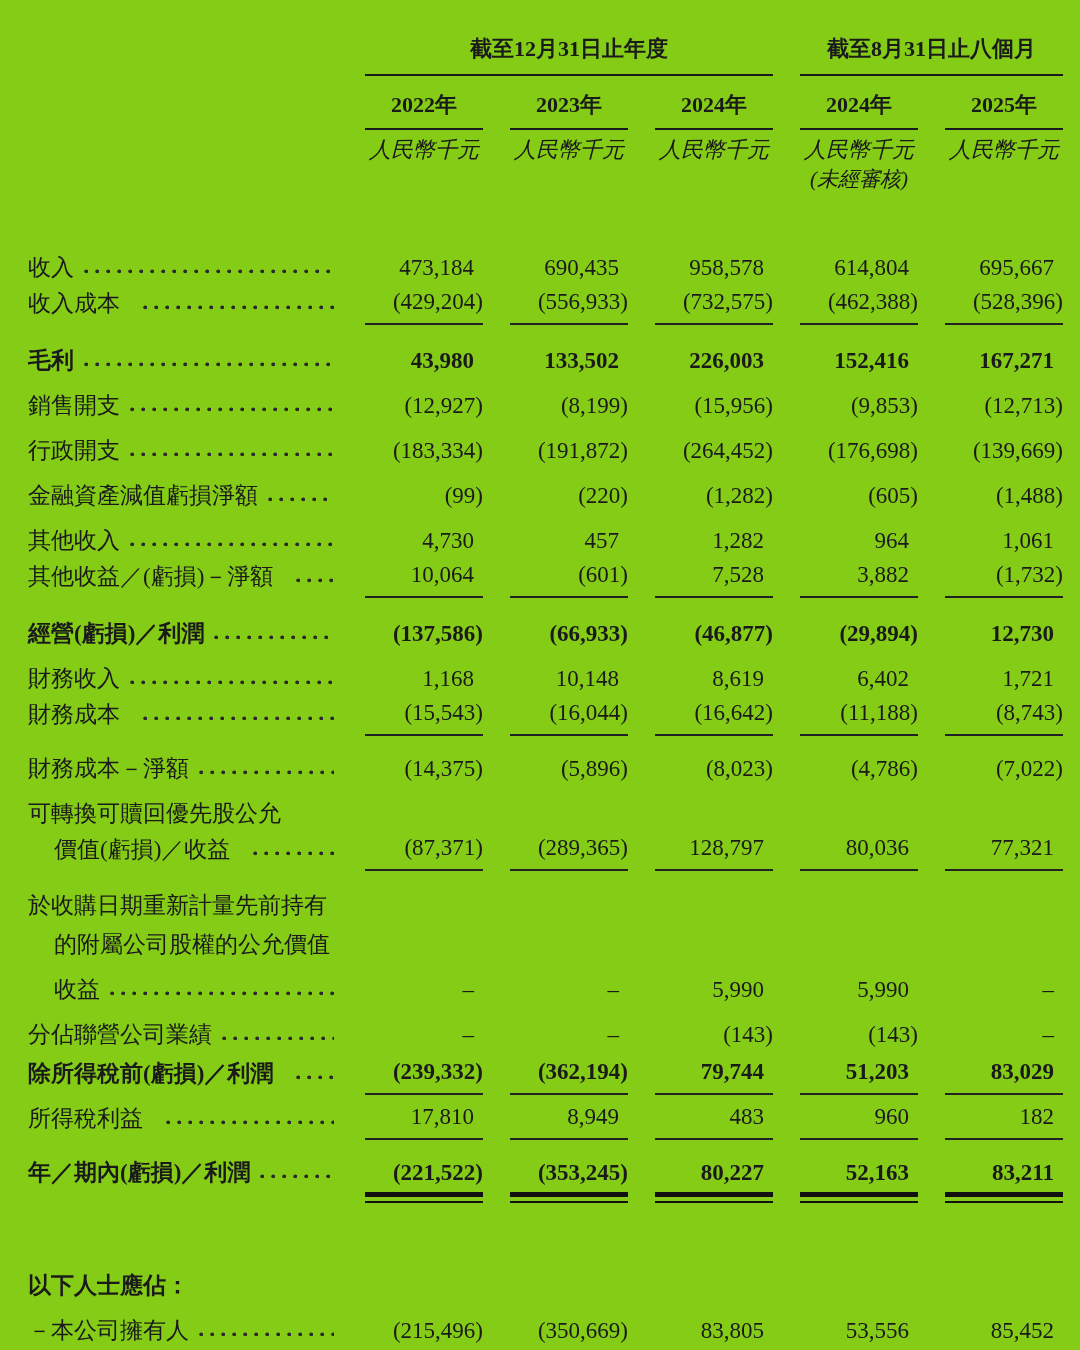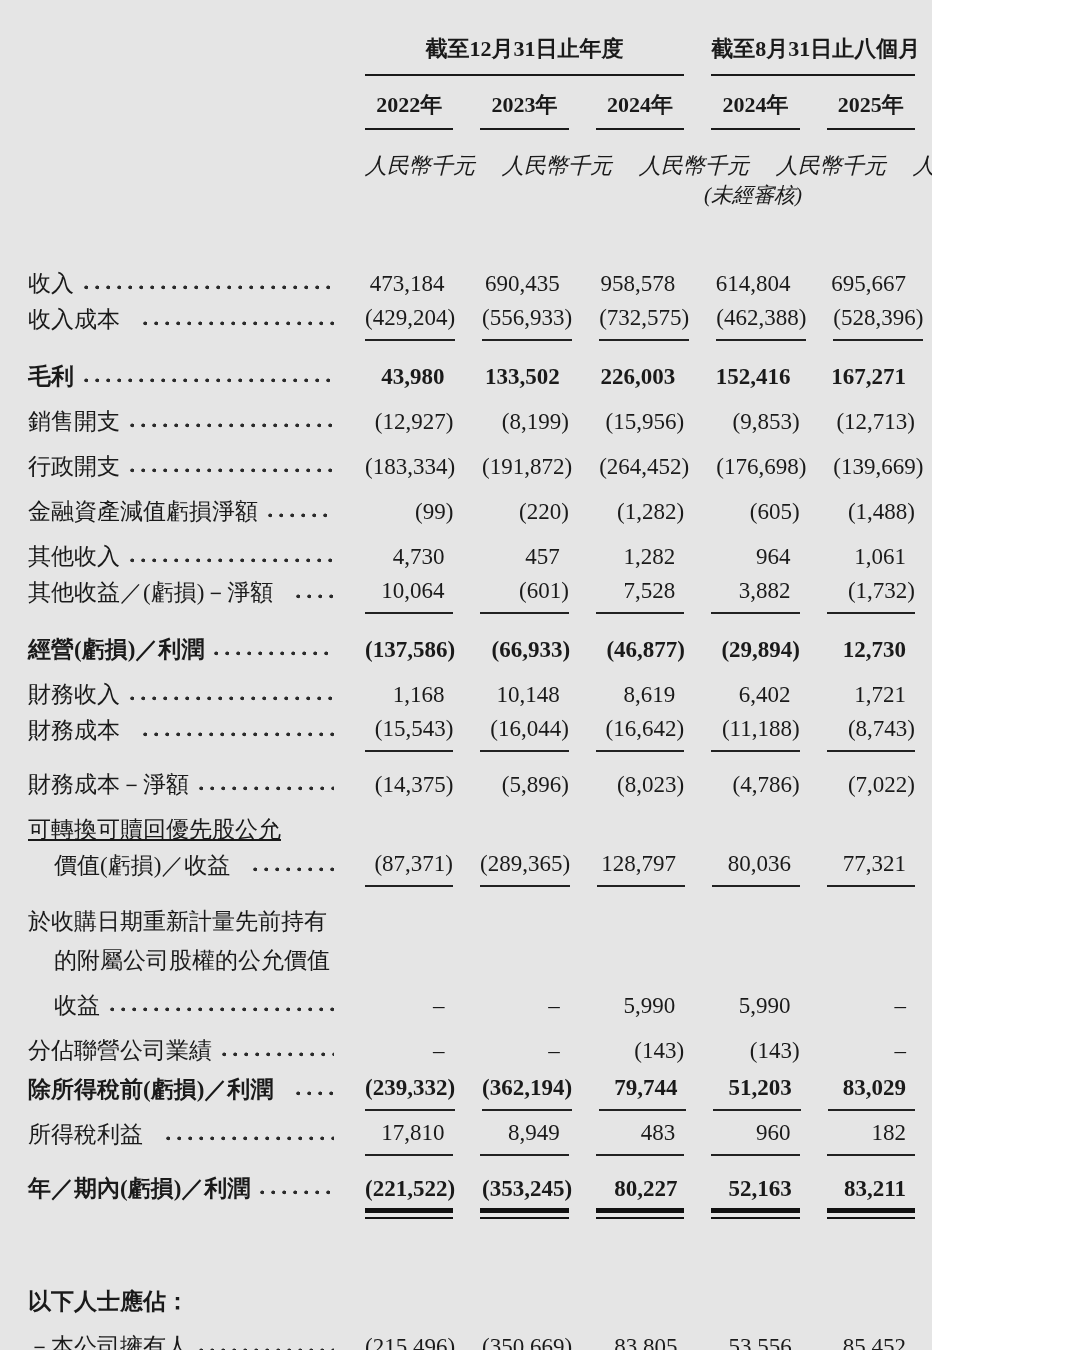--- a/index.html
+++ b/index.html
@@ -1,21 +1,21 @@
 <!DOCTYPE html>
 <html><head>
 <meta charset="utf-8">
 <style>
   html,body{margin:0;padding:0;background:#fff;}
   #page{
     position:relative;
-    width:932px;height:1350px;
+    width:1080px;height:1350px;
     box-sizing:border-box;
     padding:10px 17px 0 28px;
-    background:#e5e5e5;
+    background:#84cc16;
     color:#1a1a1a;
     font-family:"Liberation Serif","DejaVu Serif",serif;
     overflow:hidden;
   }
   
   .grid{
     display:grid;
     grid-template-columns:310px repeat(5,1fr);
     column-gap:27px;
     align-items:end;
@@ -33,21 +33,21 @@
   .hgroup.g2{grid-column:5 / span 2;margin-top:24px;}
   .hyears{margin-top:14px;}
   .hyears .ycell{
     text-align:center;
     font-weight:bold;
     font-size:22px;
     padding-bottom:8px;
     border-bottom:2px solid #1a1a1a;
     white-space:nowrap;
   }
-  .hunits{margin-top:21px;font-family:Liberation Mono, monospace;}
+  .hunits{margin-top:5px;font-family:Liberation Mono, monospace;}
   .hunits .ucell{
     text-align:center;
     font-style:italic;
     font-size:22px;
     white-space:nowrap;
   }
   .hnotes{font-family:Liberation Serif, serif;}
   .hnotes .ncell{
     text-align:center;
     font-style:italic;
@@ -86,21 +86,21 @@
   
   .rulerow{margin-top:7px;}
   .dbl{
     height:4px;
     border-top:5px solid #111;
     border-bottom:2px solid #111;
   }
   
   [data-row="gross-profit"]{margin-top:3px;}
   [data-row="operating-profit"]{margin-top:3px;}
-  [data-row="cb-preferred-line1"]{margin-top:6px;text-decoration:underline;}
+  [data-row="cb-preferred-line1"]{margin-top:6px;}
   [data-row="remeasure-line1"]{margin-top:8px;}
   [data-row="pretax-profit"]{margin-top:3px;}
   [data-row="attributable-heading"]{margin-top:56px;}
 </style>
 </head>
 <body>
 
 <div id="page">
 
   <div class="thead">

